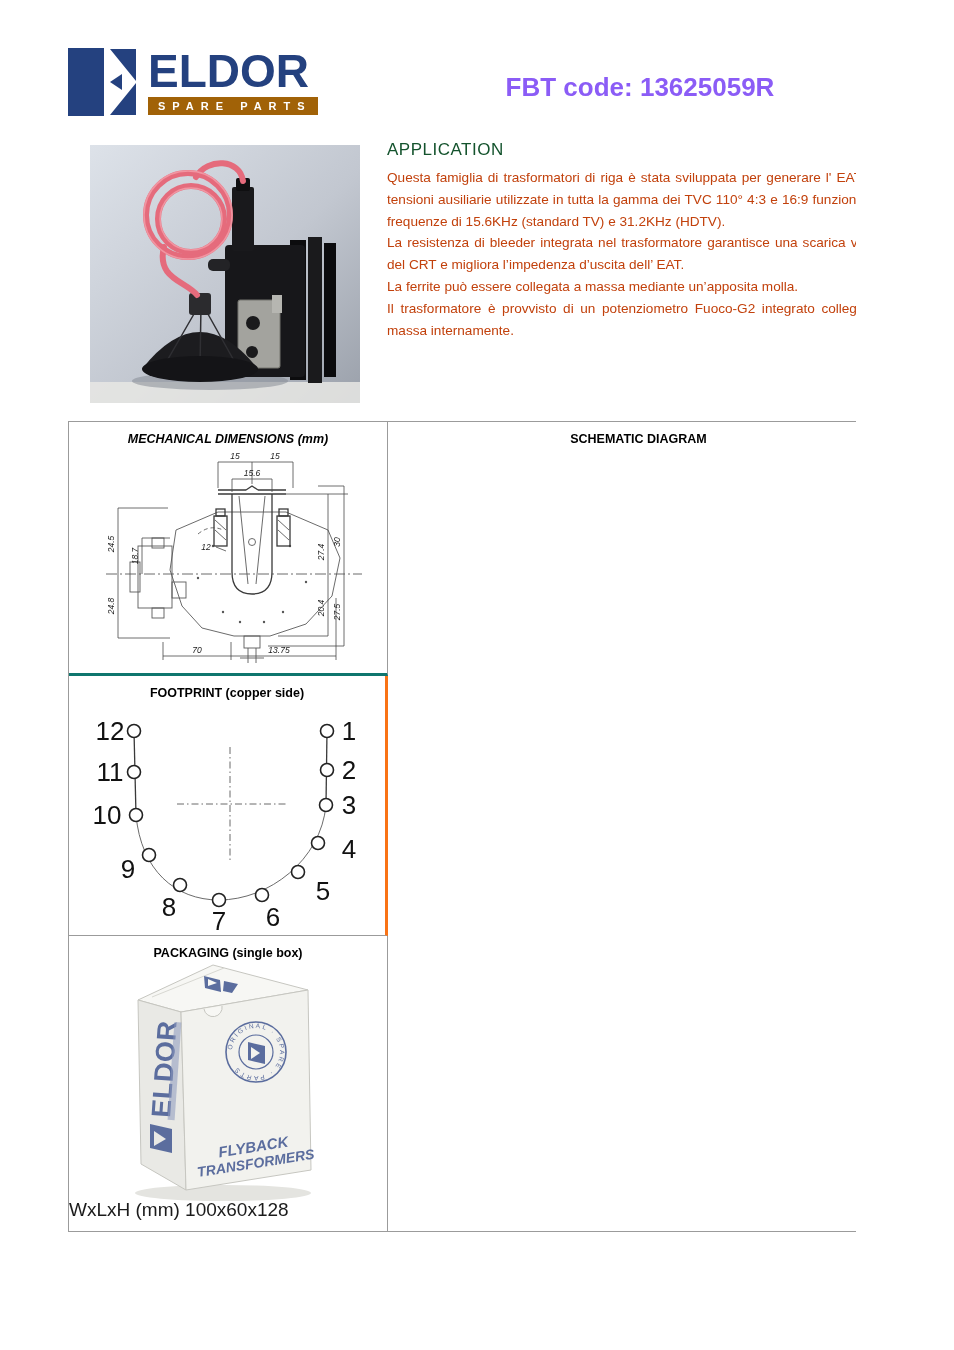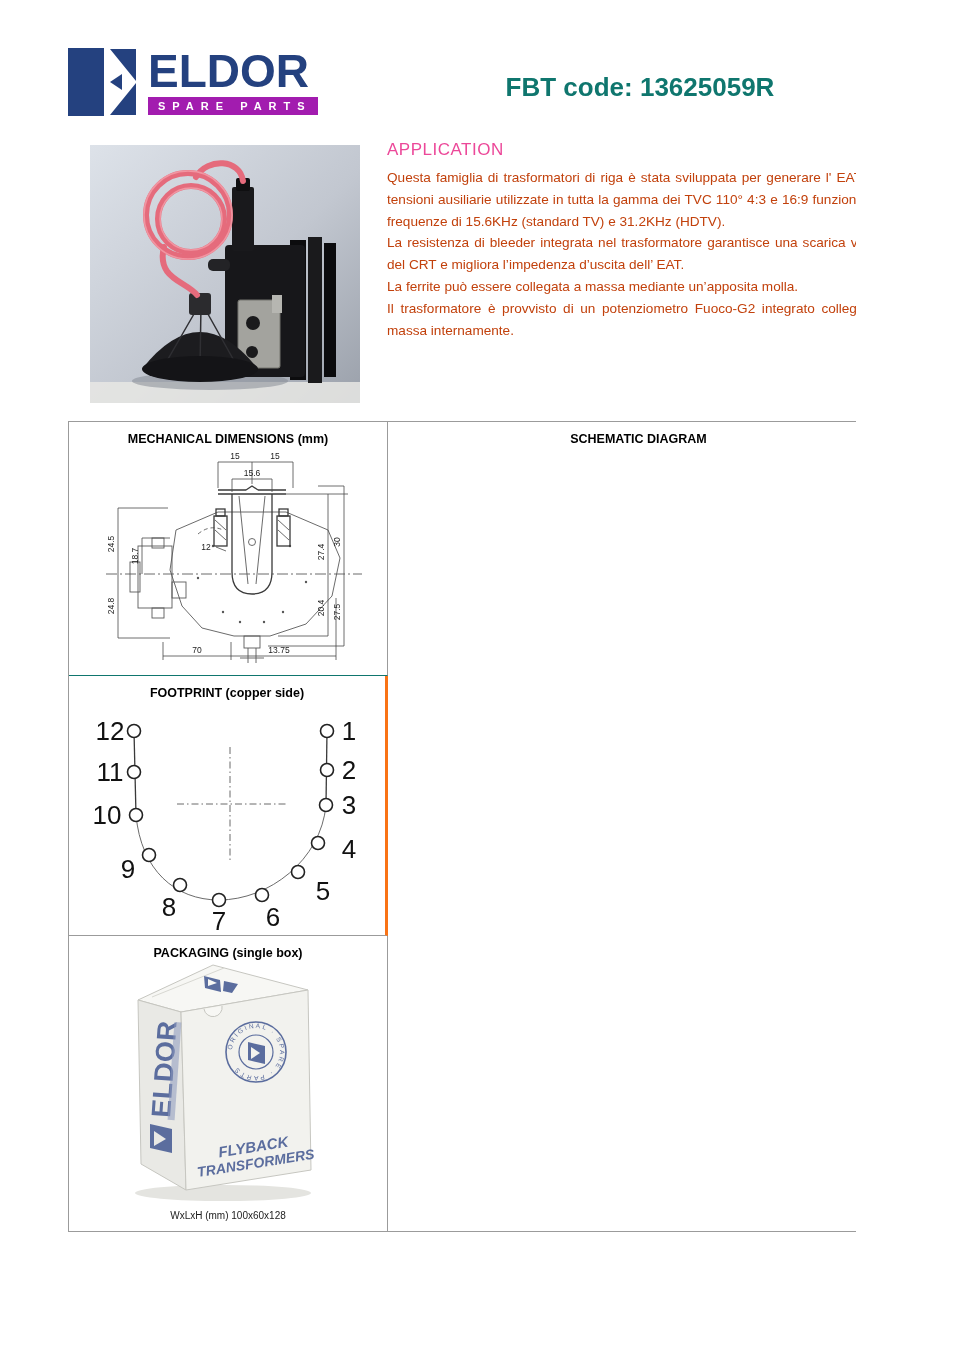--- a/index.html
+++ b/index.html
@@ -5,45 +5,45 @@
   * { margin:0; padding:0; box-sizing:border-box; }
   html,body { background:#ffffff; }
   body { font-family:"Liberation Sans", sans-serif; color:#1b1b1b; }
   .page { position:relative; width:856px; height:1350px; background:#fff; overflow:hidden; }
 
   
   .logo { position:absolute; left:68px; top:47px; display:flex; align-items:flex-start; }
   .logo-mark { width:70px; height:70px; }
   .logo-textcol { margin-left:10px; }
   .brand-name { font-size:46px; font-weight:bold; letter-spacing:0px; color:#24417f; line-height:48px; }
-  .brand-tagline { margin-top:2px; background:#a21caf; color:#ffffff; font-size:11px; font-weight:bold;
+  .brand-tagline { margin-top:2px; background:#a16207; color:#ffffff; font-size:11px; font-weight:bold;
                    letter-spacing:7px; padding:3px 6px 3px 10px; text-align:center; }
   .fbt-title { position:absolute; left:440px; top:72px; width:400px; text-align:center;
-               font-size:26px; font-weight:bold; color:#0f766e; }
+               font-size:26px; font-weight:bold; color:#8b5cf6; }
 
   
   .photo { position:absolute; left:90px; top:145px; width:270px; height:258px; }
 
   
   .application { position:absolute; left:387px; top:140px; width:503px; }
-  .application h2 { font-size:17px; font-weight:400; color:#ec4899; margin-bottom:7px; letter-spacing:.5px; }
+  .application h2 { font-size:17px; font-weight:400; color:#14532d; margin-bottom:7px; letter-spacing:.5px; }
   .application p { font-size:13.6px; line-height:21.8px; text-align:justify; color:#c2410c; }
 
   
   .spec-table { position:absolute; left:68px; top:421px; width:822px; height:811px;
                 border:1px solid #9b9b9b; display:grid;
                 grid-template-columns:319px 1fr; grid-template-rows:254px 260px 295px; }
   .cell { position:relative; }
-  .cell-mech { grid-column:1; grid-row:1; border-right:1px solid #9b9b9b; border-bottom:1px solid #0f766e; }
+  .cell-mech { grid-column:1; grid-row:1; border-right:1px solid #9b9b9b; border-bottom:3px solid #0f766e;font-style:italic; }
   .cell-foot { grid-column:1; grid-row:2; border-right:3px solid #f97316; border-bottom:1px solid #9b9b9b; }
   .cell-pack { grid-column:1; grid-row:3; border-right:1px solid #9b9b9b; }
   .cell-schem { grid-column:2; grid-row:1 / span 3; }
   .panel-title { display:block; text-align:center; font-size:12.5px; font-weight:bold; color:#000; padding-top:10px; }
   .drawing { display:block; margin:0 auto; }
-  .pack-caption { position:absolute; left:0; bottom:10px; width:100%; text-align:center; font-size:10px; color:#1b1b1b; }
+  .pack-caption { position:absolute; left:0; bottom:10px; width:100%; text-align:left; font-size:19px; color:#1b1b1b; }
 
   
   .tline  { stroke:#3a3a3a; stroke-width:1.3; fill:none; }
   .tline2 { stroke:#5a5a5a; stroke-width:0.9; fill:none; }
   .dline  { stroke:#4a4a4a; stroke-width:0.8; fill:none; }
   .dimtxt { font-size:8.5px; fill:#222; font-family:"Liberation Sans", sans-serif; }
   .pinnum { font-size:26px; fill:#111; font-family:"Liberation Sans", sans-serif; }
 </style>
 </head>
 <body>

